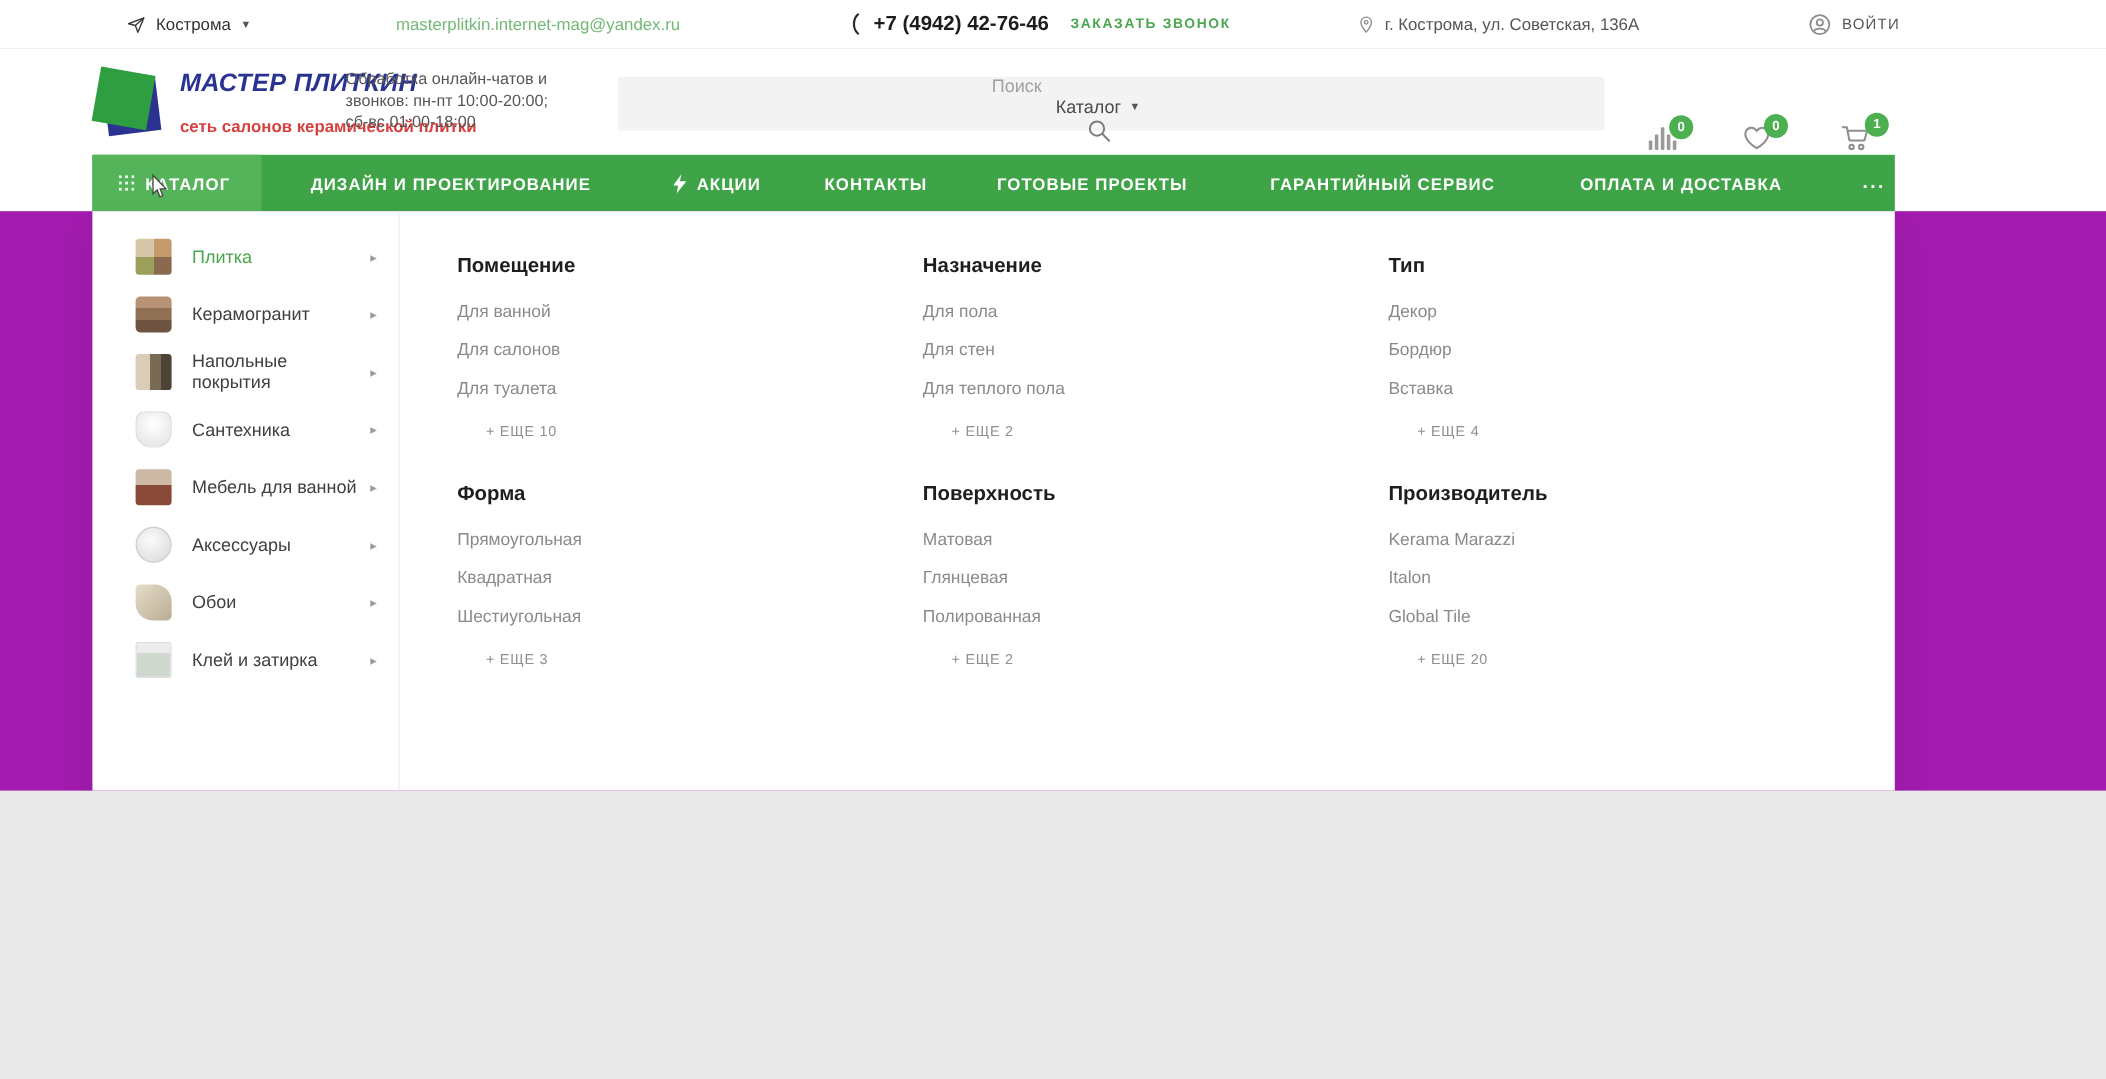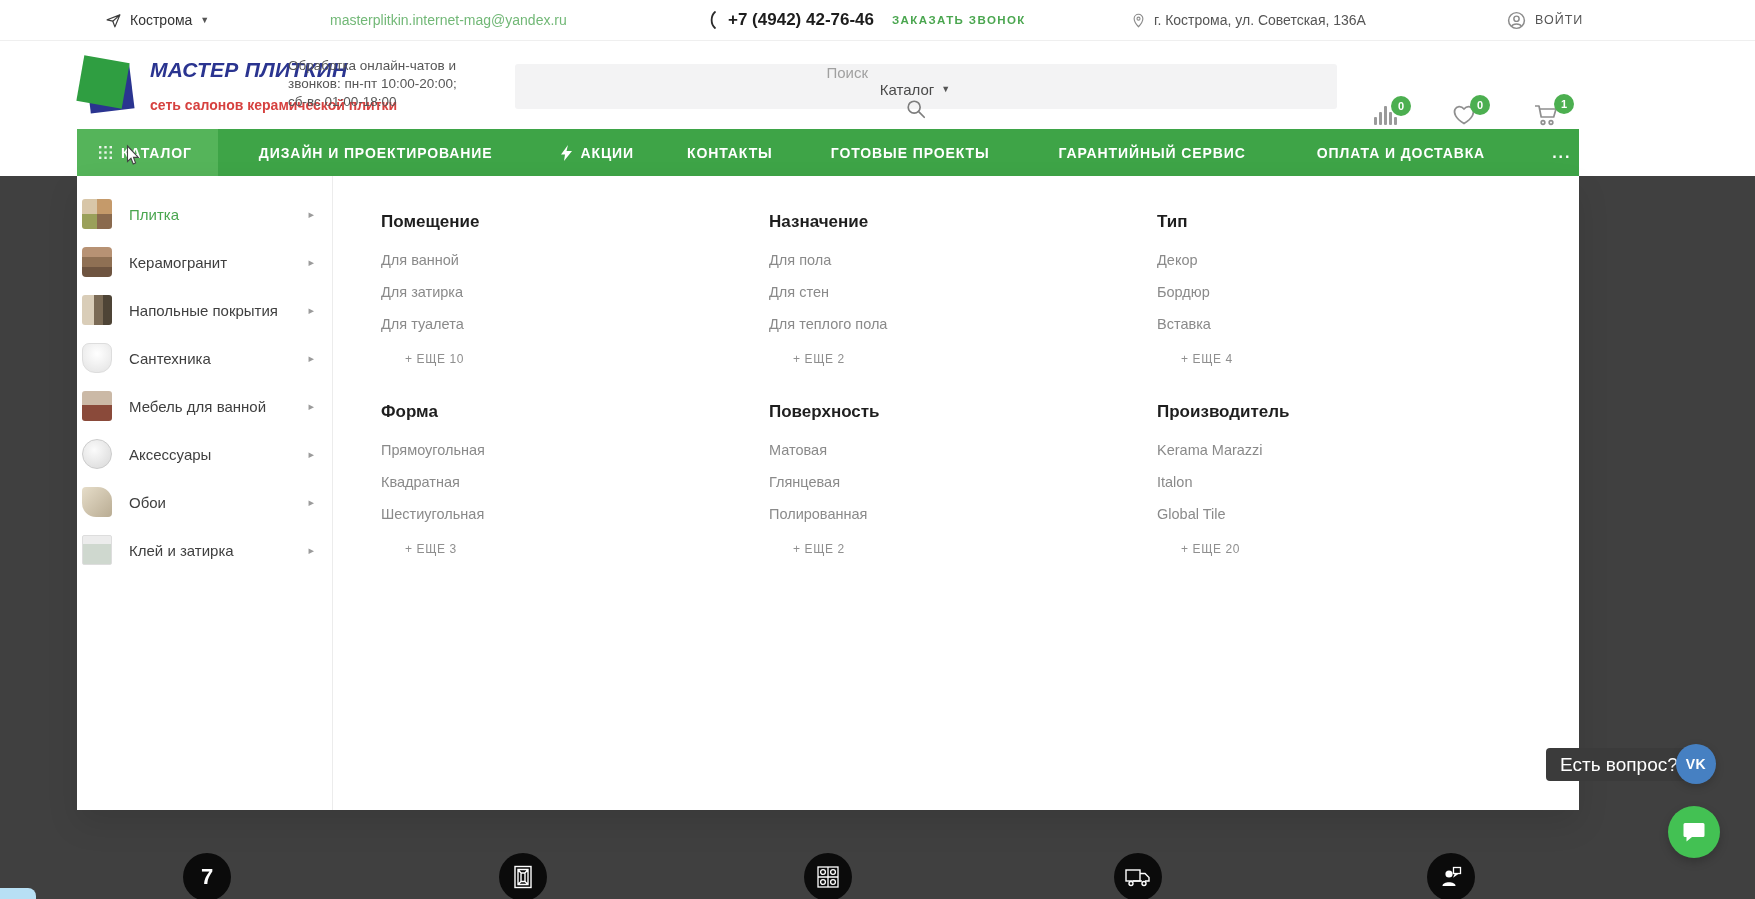--- a/index.html
+++ b/index.html
@@ -1,17 +1,17 @@
 <!DOCTYPE html>
 <html><head>
 <meta charset="utf-8">
 <style>
   html,body{margin:0;padding:0;background:#e9e9e9;}
-  .screen{position:relative;width:1755px;height:899px;overflow:hidden;
-    font-family:"Liberation Sans", sans-serif;background:#404040;color:#333;}
+  .screen{position:relative;width:1755px;height:659px;overflow:hidden;
+    font-family:"Liberation Sans", sans-serif;background:#a21caf;color:#333;}
   .abs{position:absolute;}
 
   
   .whiteband{left:0;top:0;width:1755px;height:176px;background:#fff;}
   .topbar{left:0;top:0;width:1755px;height:40px;background:#fff;border-bottom:1px solid #efefef;font-size:14px;color:#333;}
   .tb-item{position:absolute;top:0;height:40px;display:flex;align-items:center;gap:8px;white-space:nowrap;}
   .tb-city{left:105px;cursor:pointer;}
   .caret{font-size:9px;color:#555;line-height:1;}
   .tb-email{left:330px;color:#72b877;text-decoration:none;}
   .tb-phone{left:706px;font-weight:bold;font-size:17px;color:#1d1d1d;}
@@ -54,21 +54,21 @@
   .nav a:nth-child(4){margin-left:53px;}
   .nav a:nth-child(5){margin-left:58px;}
   .nav a:nth-child(6){margin-left:69px;}
   .nav a:nth-child(7){margin-left:71px;}
   .nav a:nth-child(8){margin-left:67px;letter-spacing:2px;font-size:16px;}
   .cursor{left:122px;top:144px;width:20px;height:22px;pointer-events:none;z-index:60;}
 
   
   .panel{left:77px;top:176px;width:1502px;height:634px;background:#fff;box-shadow:0 14px 30px rgba(0,0,0,.10);z-index:20;}
   .sidebar{position:absolute;left:0;top:0;width:256px;height:634px;border-right:1px solid #ececec;padding-top:14px;box-sizing:border-box;}
-  .cat{display:flex;align-items:center;height:48px;padding:0 18px 0 5px;cursor:pointer;}
+  .cat{display:flex;align-items:center;height:48px;padding:0 18px 0 36px;cursor:pointer;}
   .thumb{width:30px;height:30px;border-radius:3px;flex:0 0 auto;}
   .cat-label{margin-left:17px;font-size:15px;color:#3f3f3f;flex:1;}
   .cat.active .cat-label{color:#4aa64f;}
   .cat-arrow{color:#9b9b9b;font-size:11px;}
   .t1{background:conic-gradient(#c59a6a 25%,#8a6a4e 0 50%,#9aa05a 0 75%,#d8c6a8 0);}
   .t2{background:linear-gradient(180deg,#b79274 33%,#8f7054 33% 66%,#6e5440 66%);border-radius:4px;}
   .t3{background:linear-gradient(90deg,#d9cdb8 40%,#7a6a55 40% 70%,#4e4436 70%);}
   .t4{background:radial-gradient(circle at 50% 35%,#ffffff,#e2e2e2);border:1px solid #ddd;border-radius:7px 7px 13px 13px;box-sizing:border-box;}
   .t5{background:linear-gradient(180deg,#cbb9a6 45%,#8a4a3a 45%);border-radius:3px;}
   .t6{background:radial-gradient(circle at 40% 35%,#fbfbfb,#d7d7d7);border:1px solid #ccc;border-radius:50%;box-sizing:border-box;}
@@ -277,21 +277,21 @@
       <div class="cat">
         <span class="thumb t8"></span>
         <span class="cat-label">Клей и затирка</span>
         <span class="cat-arrow">▸</span>
       </div>
     </div>
 
     <div class="fgroup c0 r0">
       <div class="ftitle">Помещение</div>
       <a class="fitem">Для ванной</a>
-      <a class="fitem">Для затирка</a>
+      <a class="fitem">Для салонов</a>
       <a class="fitem">Для туалета</a>
       <a class="fmore">+ ЕЩЕ 10</a>
     </div>
     <div class="fgroup c1 r0">
       <div class="ftitle">Назначение</div>
       <a class="fitem">Для пола</a>
       <a class="fitem">Для стен</a>
       <a class="fitem">Для теплого пола</a>
       <a class="fmore">+ ЕЩЕ 2</a>
     </div>

